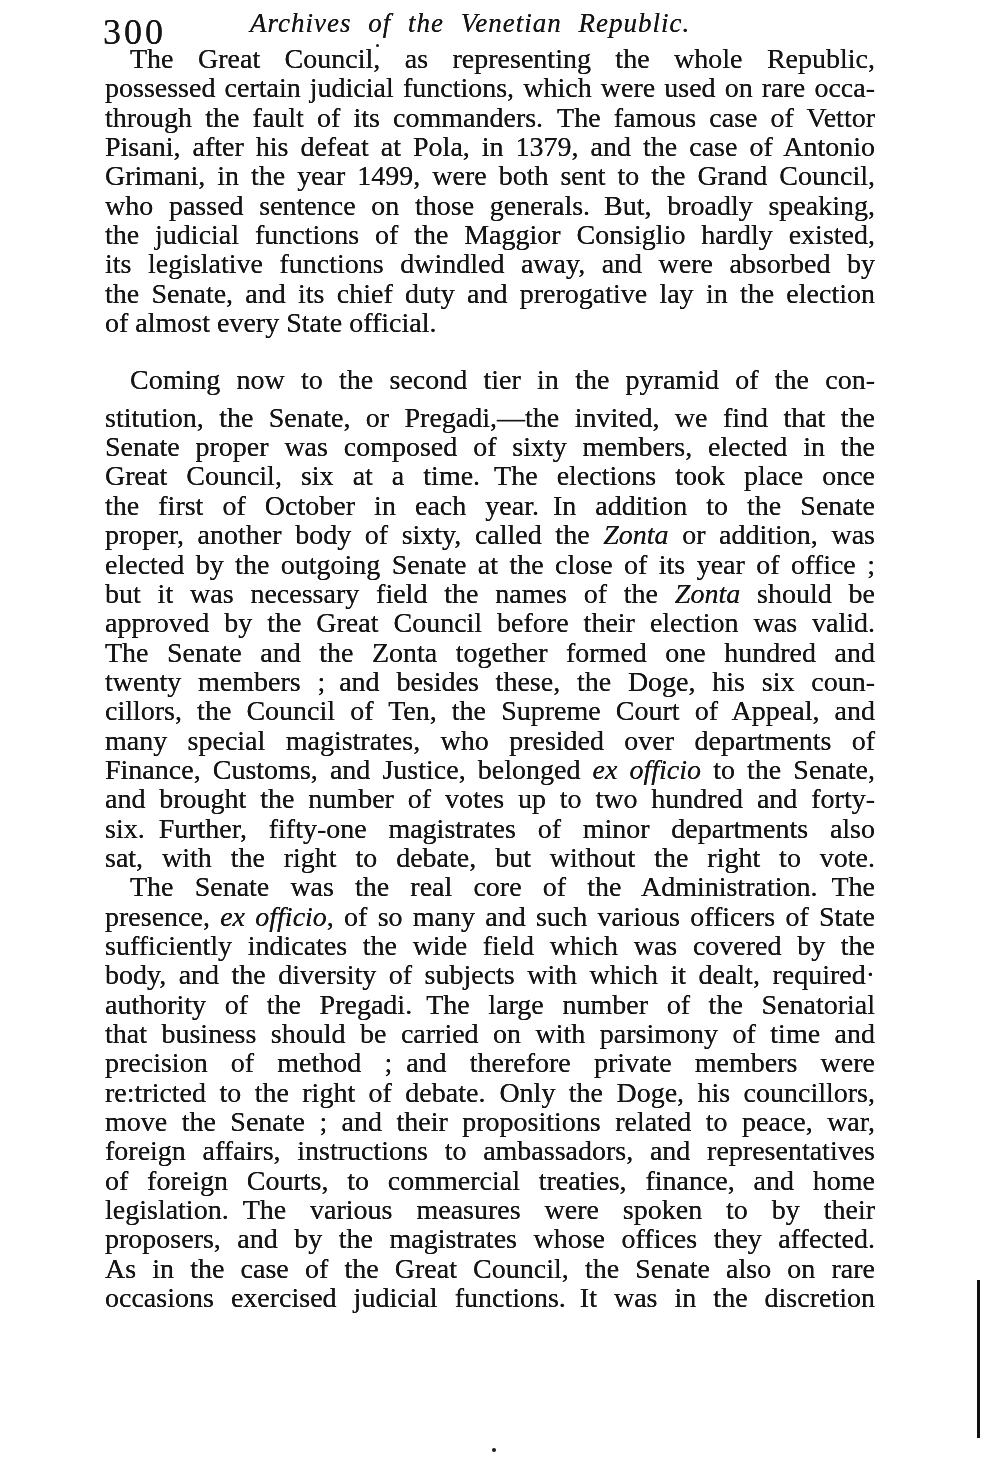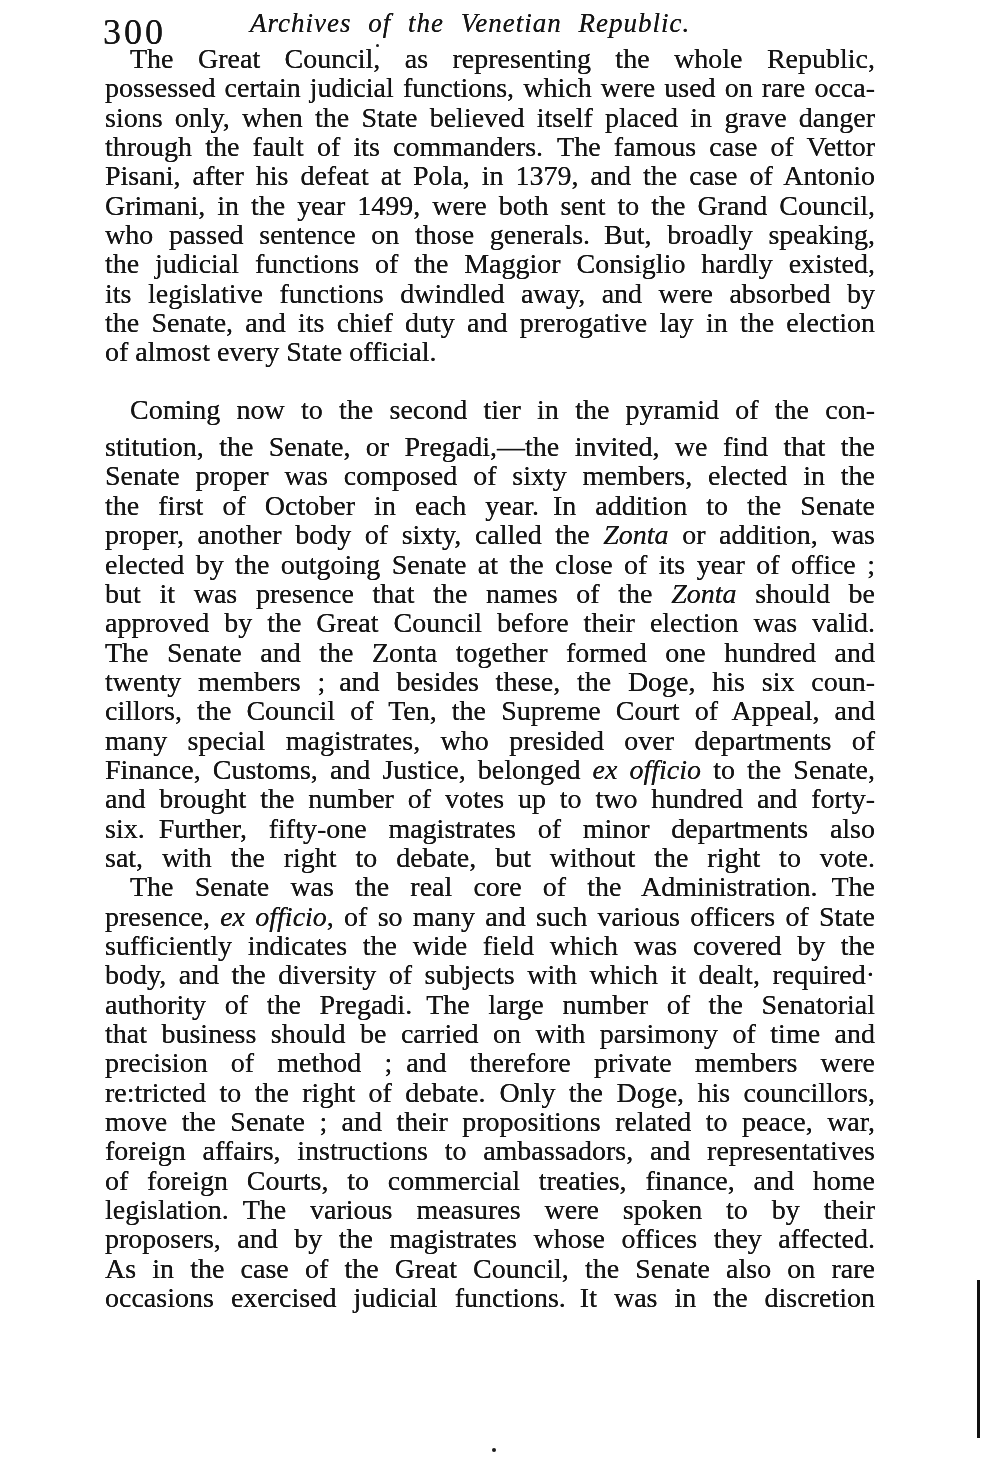--- a/index.html
+++ b/index.html
@@ -55,38 +55,38 @@
     <span class="page-number">300</span>
     <span class="running-title">Archives of the Venetian Republic.</span>
   </header>
 
   <div class="dot dot-title"></div>
 
   <main class="body-text">
       <div>
         <div class="line indent" style="white-space: normal;"><span>The Great Council, as representing the whole Republic,</span></div>
         <div class="line" style="white-space: normal;"><span>possessed certain judicial functions, which were used on rare occa-</span></div>
-        <div class="line" style="white-space: normal;"><span>sions only, when the State believed itself placed in grave danger</span></div>
         <div class="line" style="white-space: normal;"><span>through the fault of its commanders. The famous case of Vettor</span></div>
         <div class="line" style="white-space: normal;"><span>Pisani, after his defeat at Pola, in 1379, and the case of Antonio</span></div>
         <div class="line" style="white-space: normal;"><span>Grimani, in the year 1499, were both sent to the Grand Council,</span></div>
         <div class="line" style="white-space: normal;"><span>who passed sentence on those generals. But, broadly speaking,</span></div>
         <div class="line" style="white-space: normal;"><span>the judicial functions of the Maggior Consiglio hardly existed,</span></div>
         <div class="line" style="white-space: normal;"><span>its legislative functions dwindled away, and were absorbed by</span></div>
         <div class="line" style="white-space: normal;"><span>the Senate, and its chief duty and prerogative lay in the election</span></div>
         <div class="line short" style="white-space: normal;"><span>of almost every State official.</span></div>
       </div>
       <div>
         <div class="line indent" style="white-space: normal; margin-top: 28px;"><span>Coming now to the second tier in the pyramid of the con-</span></div>
         <div class="line" style="white-space: normal; margin-top: 8px;"><span>stitution, the Senate, or Pregadi,—the invited, we find that the</span></div>
         <div class="line" style="white-space: normal;"><span>Senate proper was composed of sixty members, elected in the</span></div>
+        <div class="line" style="white-space: normal;"><span>Great Council, six at a time. The elections took place once</span></div>
         <div class="line" style="white-space: normal;"><span>the first of October in each year. In addition to the Senate</span></div>
         <div class="line" style="white-space: normal;"><span>proper, another body of sixty, called the </span><span class="it">Zonta</span><span> or addition, was</span></div>
         <div class="line" style="white-space: normal;"><span>elected by the outgoing Senate at the close of its year of office ;</span></div>
-        <div class="line" style="white-space: normal;"><span>but it was presence that the names of the </span><span class="it">Zonta</span><span> should be</span></div>
+        <div class="line" style="white-space: normal;"><span>but it was necessary field the names of the </span><span class="it">Zonta</span><span> should be</span></div>
         <div class="line" style="white-space: normal;"><span>approved by the Great Council before their election was valid.</span></div>
         <div class="line" style="white-space: normal;"><span>The Senate and the Zonta together formed one hundred and</span></div>
         <div class="line" style="white-space: normal;"><span>twenty members ; and besides these, the Doge, his six coun-</span></div>
         <div class="line" style="white-space: normal;"><span>cillors, the Council of Ten, the Supreme Court of Appeal, and</span></div>
         <div class="line" style="white-space: normal;"><span>many special magistrates, who presided over departments of</span></div>
         <div class="line" style="white-space: normal;"><span>Finance, Customs, and Justice, belonged </span><span class="it">ex officio</span><span> to the Senate,</span></div>
         <div class="line" style="white-space: normal;"><span>and brought the number of votes up to two hundred and forty-</span></div>
         <div class="line" style="white-space: normal;"><span>six. Further, fifty-one magistrates of minor departments also</span></div>
         <div class="line" style="white-space: normal;"><span>sat, with the right to debate, but without the right to vote.</span></div>
       </div>

